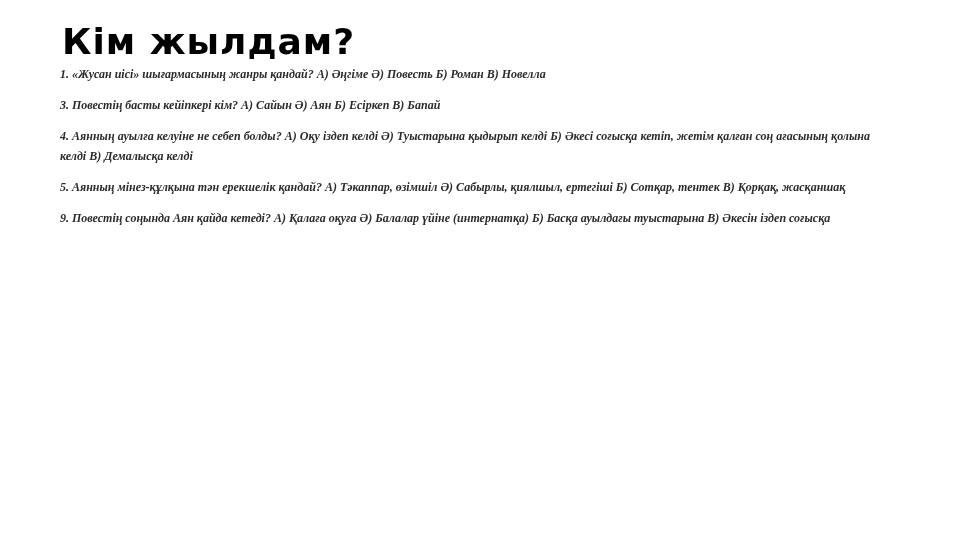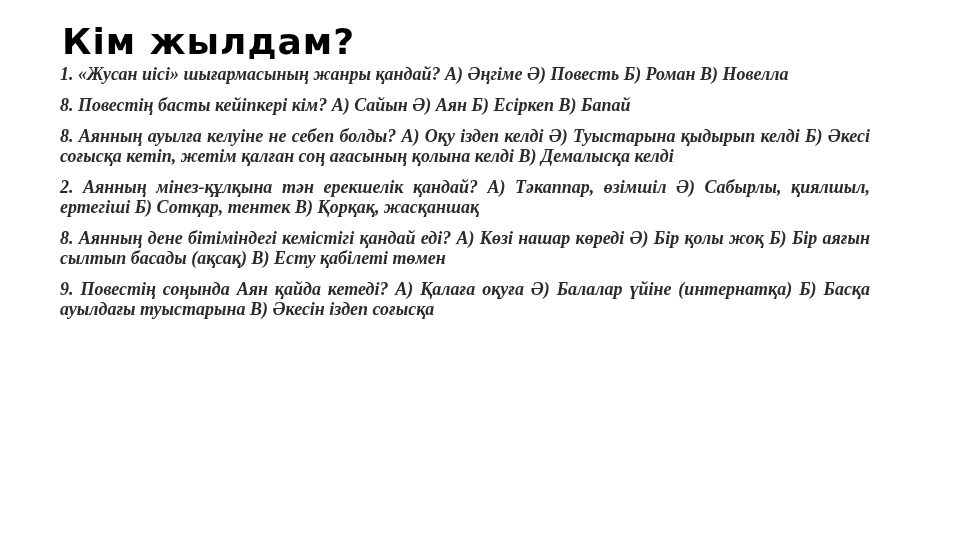--- a/index.html
+++ b/index.html
@@ -38,35 +38,34 @@
       top: 64px;
       width: 810px;
       margin: 0;
       padding: 0;
       list-style: none;
     }
     .question {
       font-family: "Liberation Serif", "DejaVu Serif", serif;
       font-weight: bold;
       font-style: italic;
-      font-size: 18px;
+      font-size: 12px;
       line-height: 20px;
       color: #2b2b2b;
       text-align: justify;
       margin: 0 0 11px 0;
       padding: 0;
     }
     .question.q2 { margin-bottom: 10px; }
   </style>
 </head>
 <body>
 
 <div class="slide">
   <h1 class="title">Кім жылдам?</h1>
   <ol class="questions">
     <li class="question">1. «Жусан иісі» шығармасының жанры қандай? А) Әңгіме Ә) Повесть Б) Роман В) Новелла</li>
-    <li class="question">8. Повестің басты кейіпкері кім? А) Сайын Ә) Аян Б) Есіркеп В) Бапай</li>
-    <li class="question">8. Аянның ауылға келуіне не себеп болды? А) Оқу іздеп келді Ә) Туыстарына қыдырып келді Б) Әкесі соғысқа кетіп, жетім қалған соң ағасының қолына келді В) Демалысқа келді</li>
-    <li class="question">2. Аянның мінез-құлқына тән ерекшелік қандай? А) Тәкаппар, өзімшіл Ә) Сабырлы, қиялшыл, ертегіші Б) Сотқар, тентек В) Қорқақ, жасқаншақ</li>
-    <li class="question">8. Аянның дене бітіміндегі кемістігі қандай еді? А) Көзі нашар көреді Ә) Бір қолы жоқ Б) Бір аяғын сылтып басады (ақсақ) В) Есту қабілеті төмен</li>
+    <li class="question">3. Повестің басты кейіпкері кім? А) Сайын Ә) Аян Б) Есіркеп В) Бапай</li>
+    <li class="question">4. Аянның ауылға келуіне не себеп болды? А) Оқу іздеп келді Ә) Туыстарына қыдырып келді Б) Әкесі соғысқа кетіп, жетім қалған соң ағасының қолына келді В) Демалысқа келді</li>
+    <li class="question">5. Аянның мінез-құлқына тән ерекшелік қандай? А) Тәкаппар, өзімшіл Ә) Сабырлы, қиялшыл, ертегіші Б) Сотқар, тентек В) Қорқақ, жасқаншақ</li>
     <li class="question">9. Повестің соңында Аян қайда кетеді? А) Қалаға оқуға Ә) Балалар үйіне (интернатқа) Б) Басқа ауылдағы туыстарына В) Әкесін іздеп соғысқа</li>
   </ol>
 </div>
 
 </body></html>

